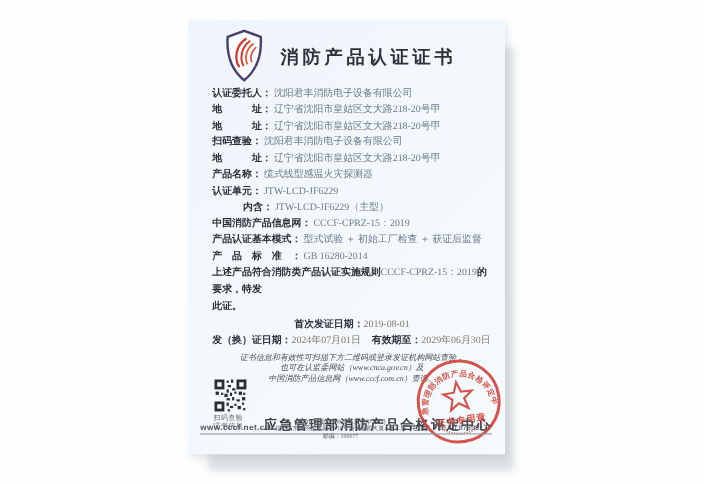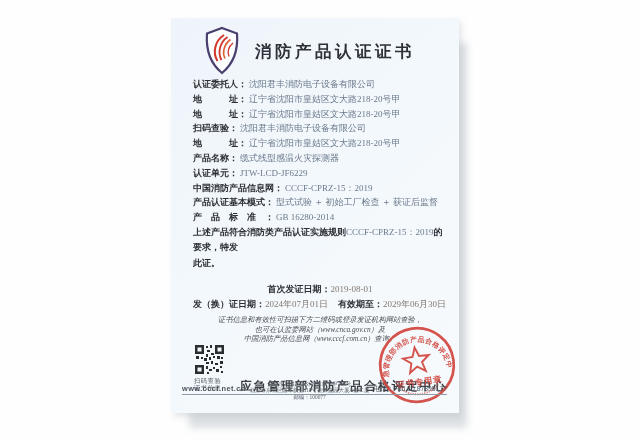--- a/index.html
+++ b/index.html
@@ -28,21 +28,21 @@
   }
   .certno .lab{color:#3c4047;}
   
   .body-block{position:absolute;left:22px;top:59px;right:12px;}
   .row{height:14.8px;line-height:14.8px;font-size:9px;white-space:nowrap;}
   .row .lab{font-weight:bold;color:#2c2f35;}
   .row .val{color:#6f7e65;color:#6b7a8c;font-family:"Liberation Serif","DejaVu Serif",serif;margin-left:2px;}
   .row.indent{padding-left:28px;}
   .statement{margin-top:0;font-size:9px;line-height:15.5px;color:#2c2f35;font-weight:bold;}
   .statement .rule{font-weight:normal;color:#6b7a8c;font-family:"Liberation Serif","DejaVu Serif",serif;}
-  .issue-line{margin-top:11px;text-align:center;font-size:9px;line-height:14px;}
+  .issue-line{margin-top:1px;text-align:center;font-size:9px;line-height:14px;}
   .issue-line .lab,.reissue .lab{font-weight:bold;color:#2c2f35;}
   .issue-line .val,.reissue .val{color:#83786f;font-family:"Liberation Serif","DejaVu Serif",serif;}
   .reissue{margin-top:1px;font-size:9px;line-height:14px;white-space:nowrap;}
   .reissue .gap{display:inline-block;width:10px;}
   .notes{
     margin-top:4px;text-align:center;
     font-size:7.3px;line-height:9.2px;color:#4a4f55;
     font-style:italic;font-family:"Liberation Serif","DejaVu Serif",serif;
   }
   
@@ -83,20 +83,21 @@
     <div class="title">消防产品认证证书</div>
 
     <div class="body-block">
       <div class="row"><span class="lab">认证委托人：</span><span class="val">沈阳君丰消防电子设备有限公司</span></div>
       <div class="row"><span class="lab">地　　　址：</span><span class="val">辽宁省沈阳市皇姑区文大路218-20号甲</span></div>
       <div class="row"><span class="lab">地　　　址：</span><span class="val">辽宁省沈阳市皇姑区文大路218-20号甲</span></div>
       <div class="row"><span class="lab">扫码查验：</span><span class="val">沈阳君丰消防电子设备有限公司</span></div>
       <div class="row"><span class="lab">地　　　址：</span><span class="val">辽宁省沈阳市皇姑区文大路218-20号甲</span></div>
       <div class="row"><span class="lab">产品名称：</span><span class="val">缆式线型感温火灾探测器</span></div>
       <div class="row"><span class="lab">认证单元：</span><span class="val">JTW-LCD-JF6229</span></div>
+      <div class="row indent"><span class="lab">内含：</span><span class="val">JTW-LCD-JF6229（主型）</span></div>
       <div class="row"><span class="lab">中国消防产品信息网：</span><span class="val">CCCF-CPRZ-15：2019</span></div>
       <div class="row"><span class="lab">产品认证基本模式：</span><span class="val">型式试验 ＋ 初始工厂检查 ＋ 获证后监督</span></div>
       <div class="row"><span class="lab">产　品　标　准　：</span><span class="val">GB 16280-2014</span></div>
 
       <div class="statement">
         <span>上述产品符合消防类产品认证实施规则</span><span class="rule">CCCF-CPRZ-15：2019</span><span>的要求，特发</span>
         <div>此证。</div>
       </div>
 
       <div class="issue-line">

